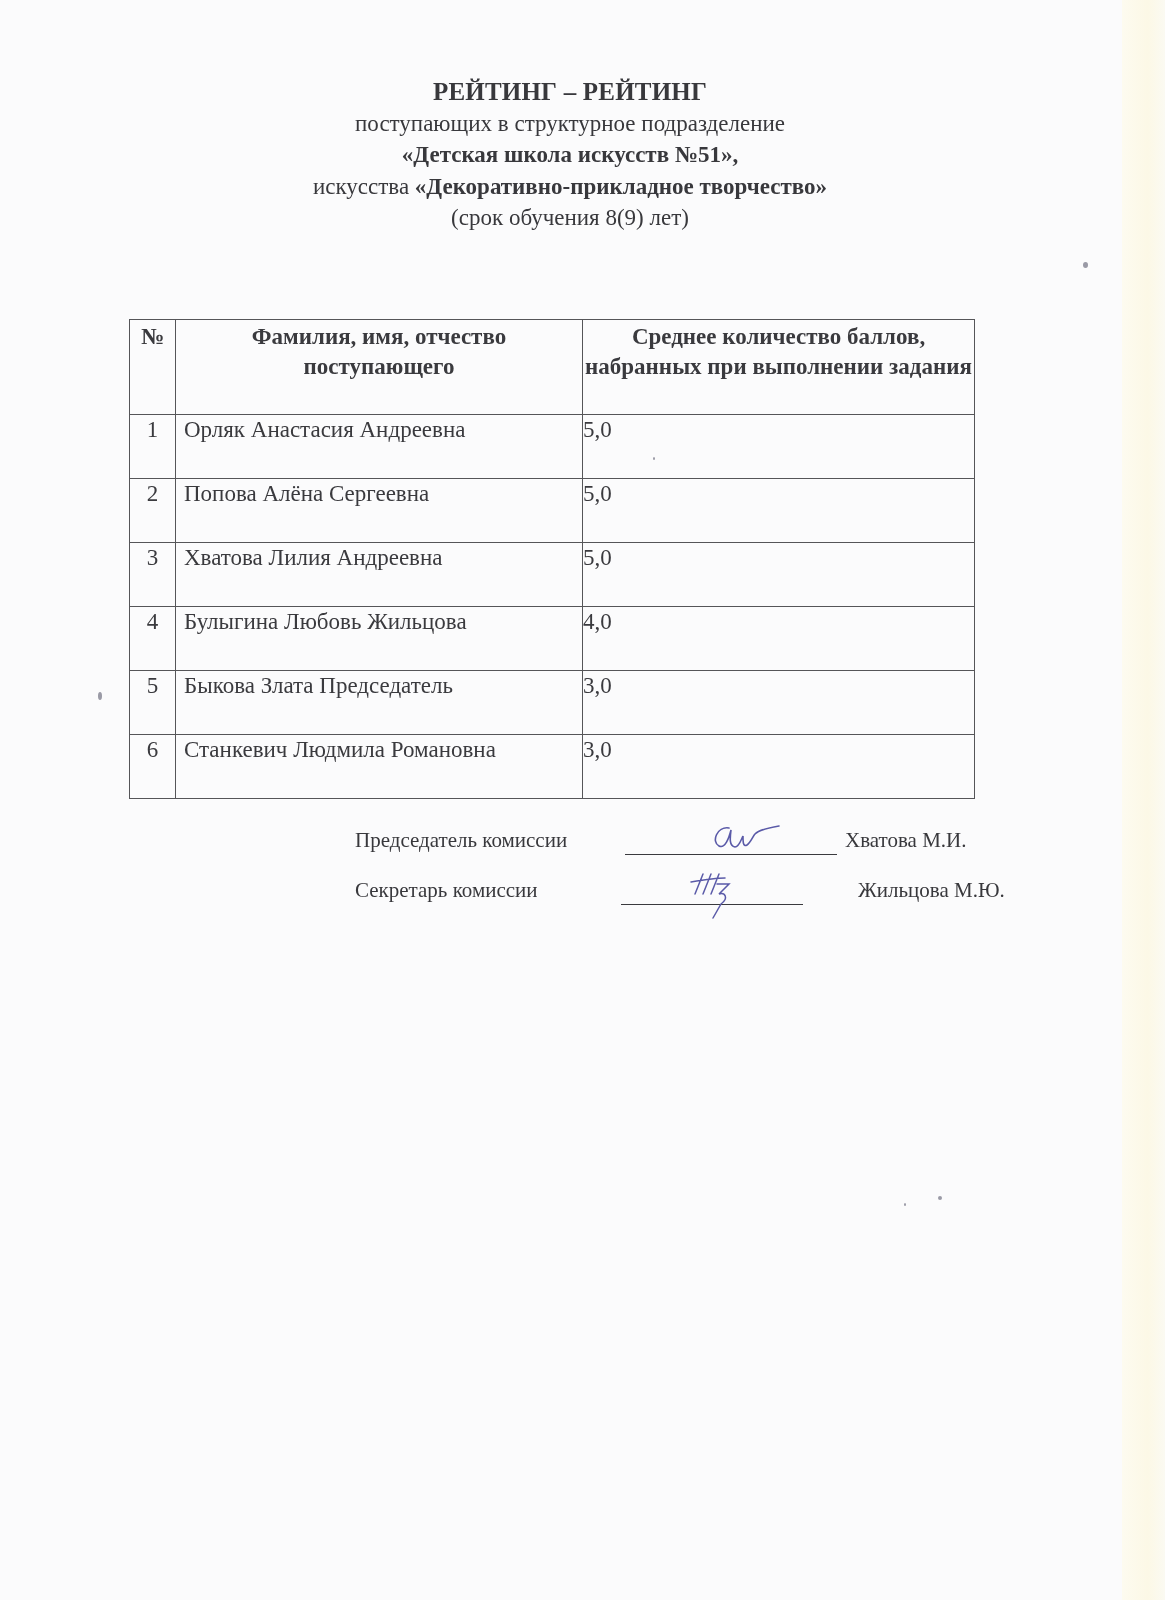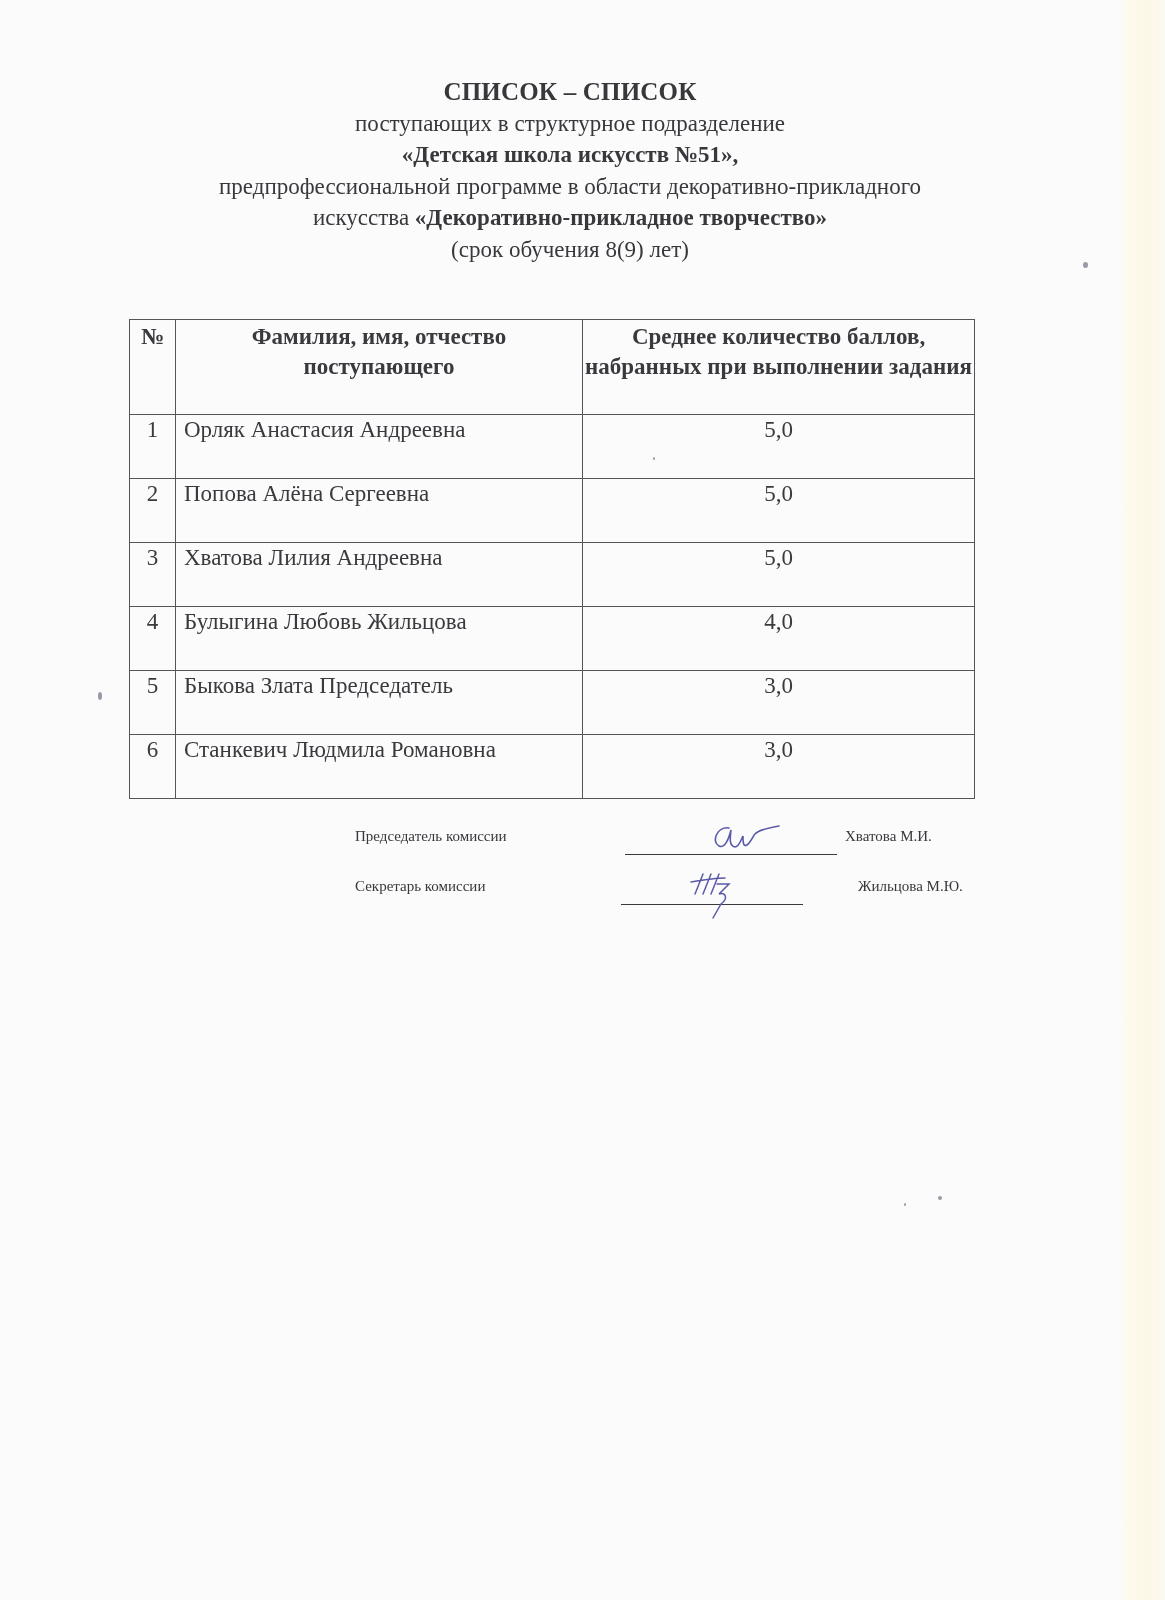--- a/index.html
+++ b/index.html
@@ -34,49 +34,48 @@
     }
     table.rating th {
       font-weight: bold; height: 92px; line-height: 30px; text-align: center;
       padding-top: 2px;
     }
     table.rating th.c-num { width: 45px; }
     table.rating th.c-name { width: 406px; }
     table.rating td { height: 61px; line-height: 26px; padding-top: 2px; }
     table.rating td.c-num { text-align: center; }
     table.rating td.c-name { padding-left: 8px; }
-    table.rating td.c-score { text-align: center; }
+    table.rating td.c-score { text-align: left; }
 
     .signatures {
       position: absolute; left: 355px; top: 828px; width: 660px;
-      font-size: 15px; color: #38383c;
+      font-size: 21px; color: #38383c;
     }
     .sig-row { position: relative; height: 50px; white-space: nowrap; }
     .sig-role { position: absolute; left: 0; top: 0; }
     .sig-line {
       position: absolute; top: 26px; height: 0; border-bottom: 1.3px solid #3a3a3e;
     }
     .sig-name { position: absolute; top: 0; }
     .sig-mark { position: absolute; }
     .sig-mark svg { display: block; }
 
     .speck { position: absolute; background: #9a9aa6; border-radius: 50%; }
   </style>
 </head>
 <body>
 
 <div class="edge-strip"></div>
 
 <div class="page">
 
   <div class="title-block">
-    <div class="t1">СПИСОК – СПИСОК</div>
+    <div class="t1">РЕЙТИНГ – РЕЙТИНГ</div>
     <div>поступающих в структурное подразделение</div>
     <div class="bold">«Детская школа искусств №51»,</div>
-    <div>предпрофессиональной программе в области декоративно-прикладного</div>
     <div><span>искусства </span><span class="bold">«Декоративно-прикладное творчество»</span></div>
     <div>(срок обучения 8(9) лет)</div>
   </div>
 
   <table class="rating">
     <thead>
       <tr>
         <th class="c-num">№</th>
         <th class="c-name">Фамилия, имя, отчество поступающего</th>
         <th class="c-score">Среднее количество баллов, набранных при выполнении задания</th>

